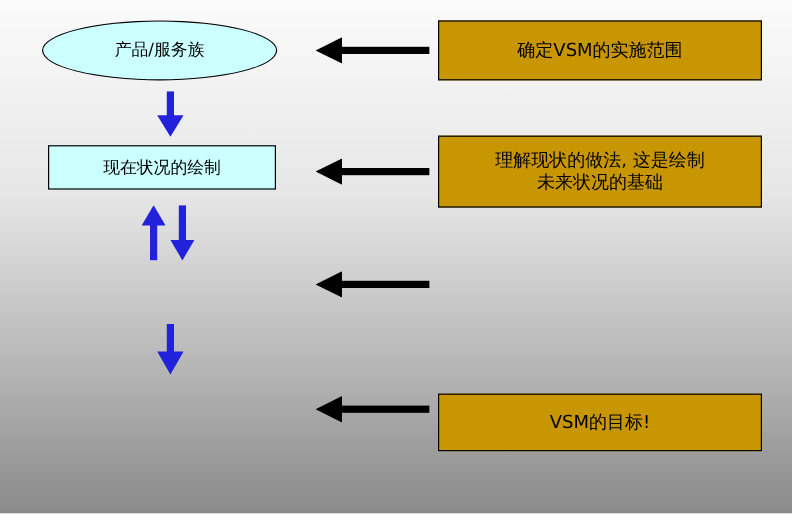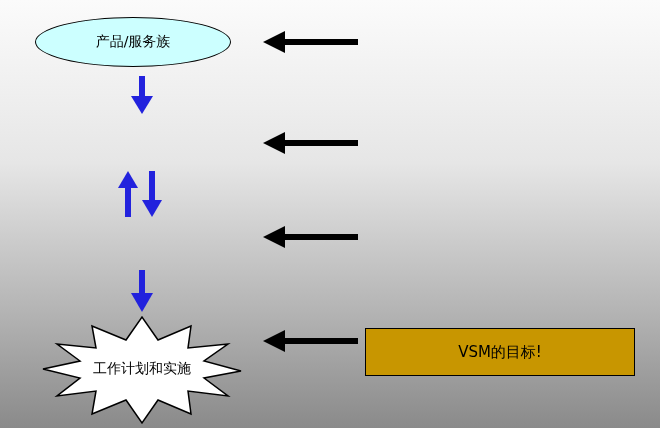--- a/index.html
+++ b/index.html
@@ -86,43 +86,47 @@
 
   <div class="node ellipse">
     <span>产品/服务族</span>
   </div>
 
   <svg class="flow-arrow fa-1" width="22" height="38" viewBox="0 0 22 38">
     <rect x="8" y="0" width="6" height="21" fill="#2222dd"></rect>
     <polygon points="0,20 22,20 11,38" fill="#2222dd"></polygon>
   </svg>
 
+  <div class="node rect-current">
+    <span>现在状况的绘制</span>
+  </div>
 
   <svg class="flow-arrow fa-pair-up" width="20" height="46" viewBox="0 0 20 46">
     <polygon points="0,17 20,17 10,0" fill="#2222dd"></polygon>
     <rect x="7" y="16" width="6" height="30" fill="#2222dd"></rect>
   </svg>
   <svg class="flow-arrow fa-pair-down" width="20" height="46" viewBox="0 0 20 46">
     <rect x="7" y="0" width="6" height="30" fill="#2222dd"></rect>
     <polygon points="0,29 20,29 10,46" fill="#2222dd"></polygon>
   </svg>
 
 
   <svg class="flow-arrow fa-2" width="22" height="42" viewBox="0 0 22 42">
     <rect x="8" y="0" width="6" height="24" fill="#2222dd"></rect>
     <polygon points="0,23 22,23 11,42" fill="#2222dd"></polygon>
   </svg>
 
-  <div class="burst-wrap">
-    <svg width="208" height="112" viewBox="0 0 208 110">
-      <polygon fill="#ffffff" stroke="#000000" stroke-width="1.5" points="203,57 166,64 190,82 150,77 153,100 120,86 104,109 88,86 54,100 58,77 19,82 42,64 5,55 42,47 19,30 58,34 54,12 88,26 104,3 120,26 153,12 150,34 190,30 166,47"></polygon>
-    </svg>
-    <div class="burst-label">工作计划和实施</div>
+
+  <div class="note n1">
+    <span>确定VSM的实施范围</span>
   </div>
-
+  <div class="note n2">
+    <span>理解现状的做法, 这是绘制
+未来状况的基础</span>
+  </div>
   <div class="note n4">
     <span>VSM的目标!</span>
   </div>
 
   <svg class="note-arrow na-1" width="95" height="22" viewBox="0 0 95 22">
     <rect x="19" y="8" width="76" height="6" fill="#000"></rect>
     <polygon points="0,11 22,0 22,22" fill="#000"></polygon>
   </svg>
   <svg class="note-arrow na-2" width="95" height="22" viewBox="0 0 95 22">
     <rect x="19" y="8" width="76" height="6" fill="#000"></rect>

